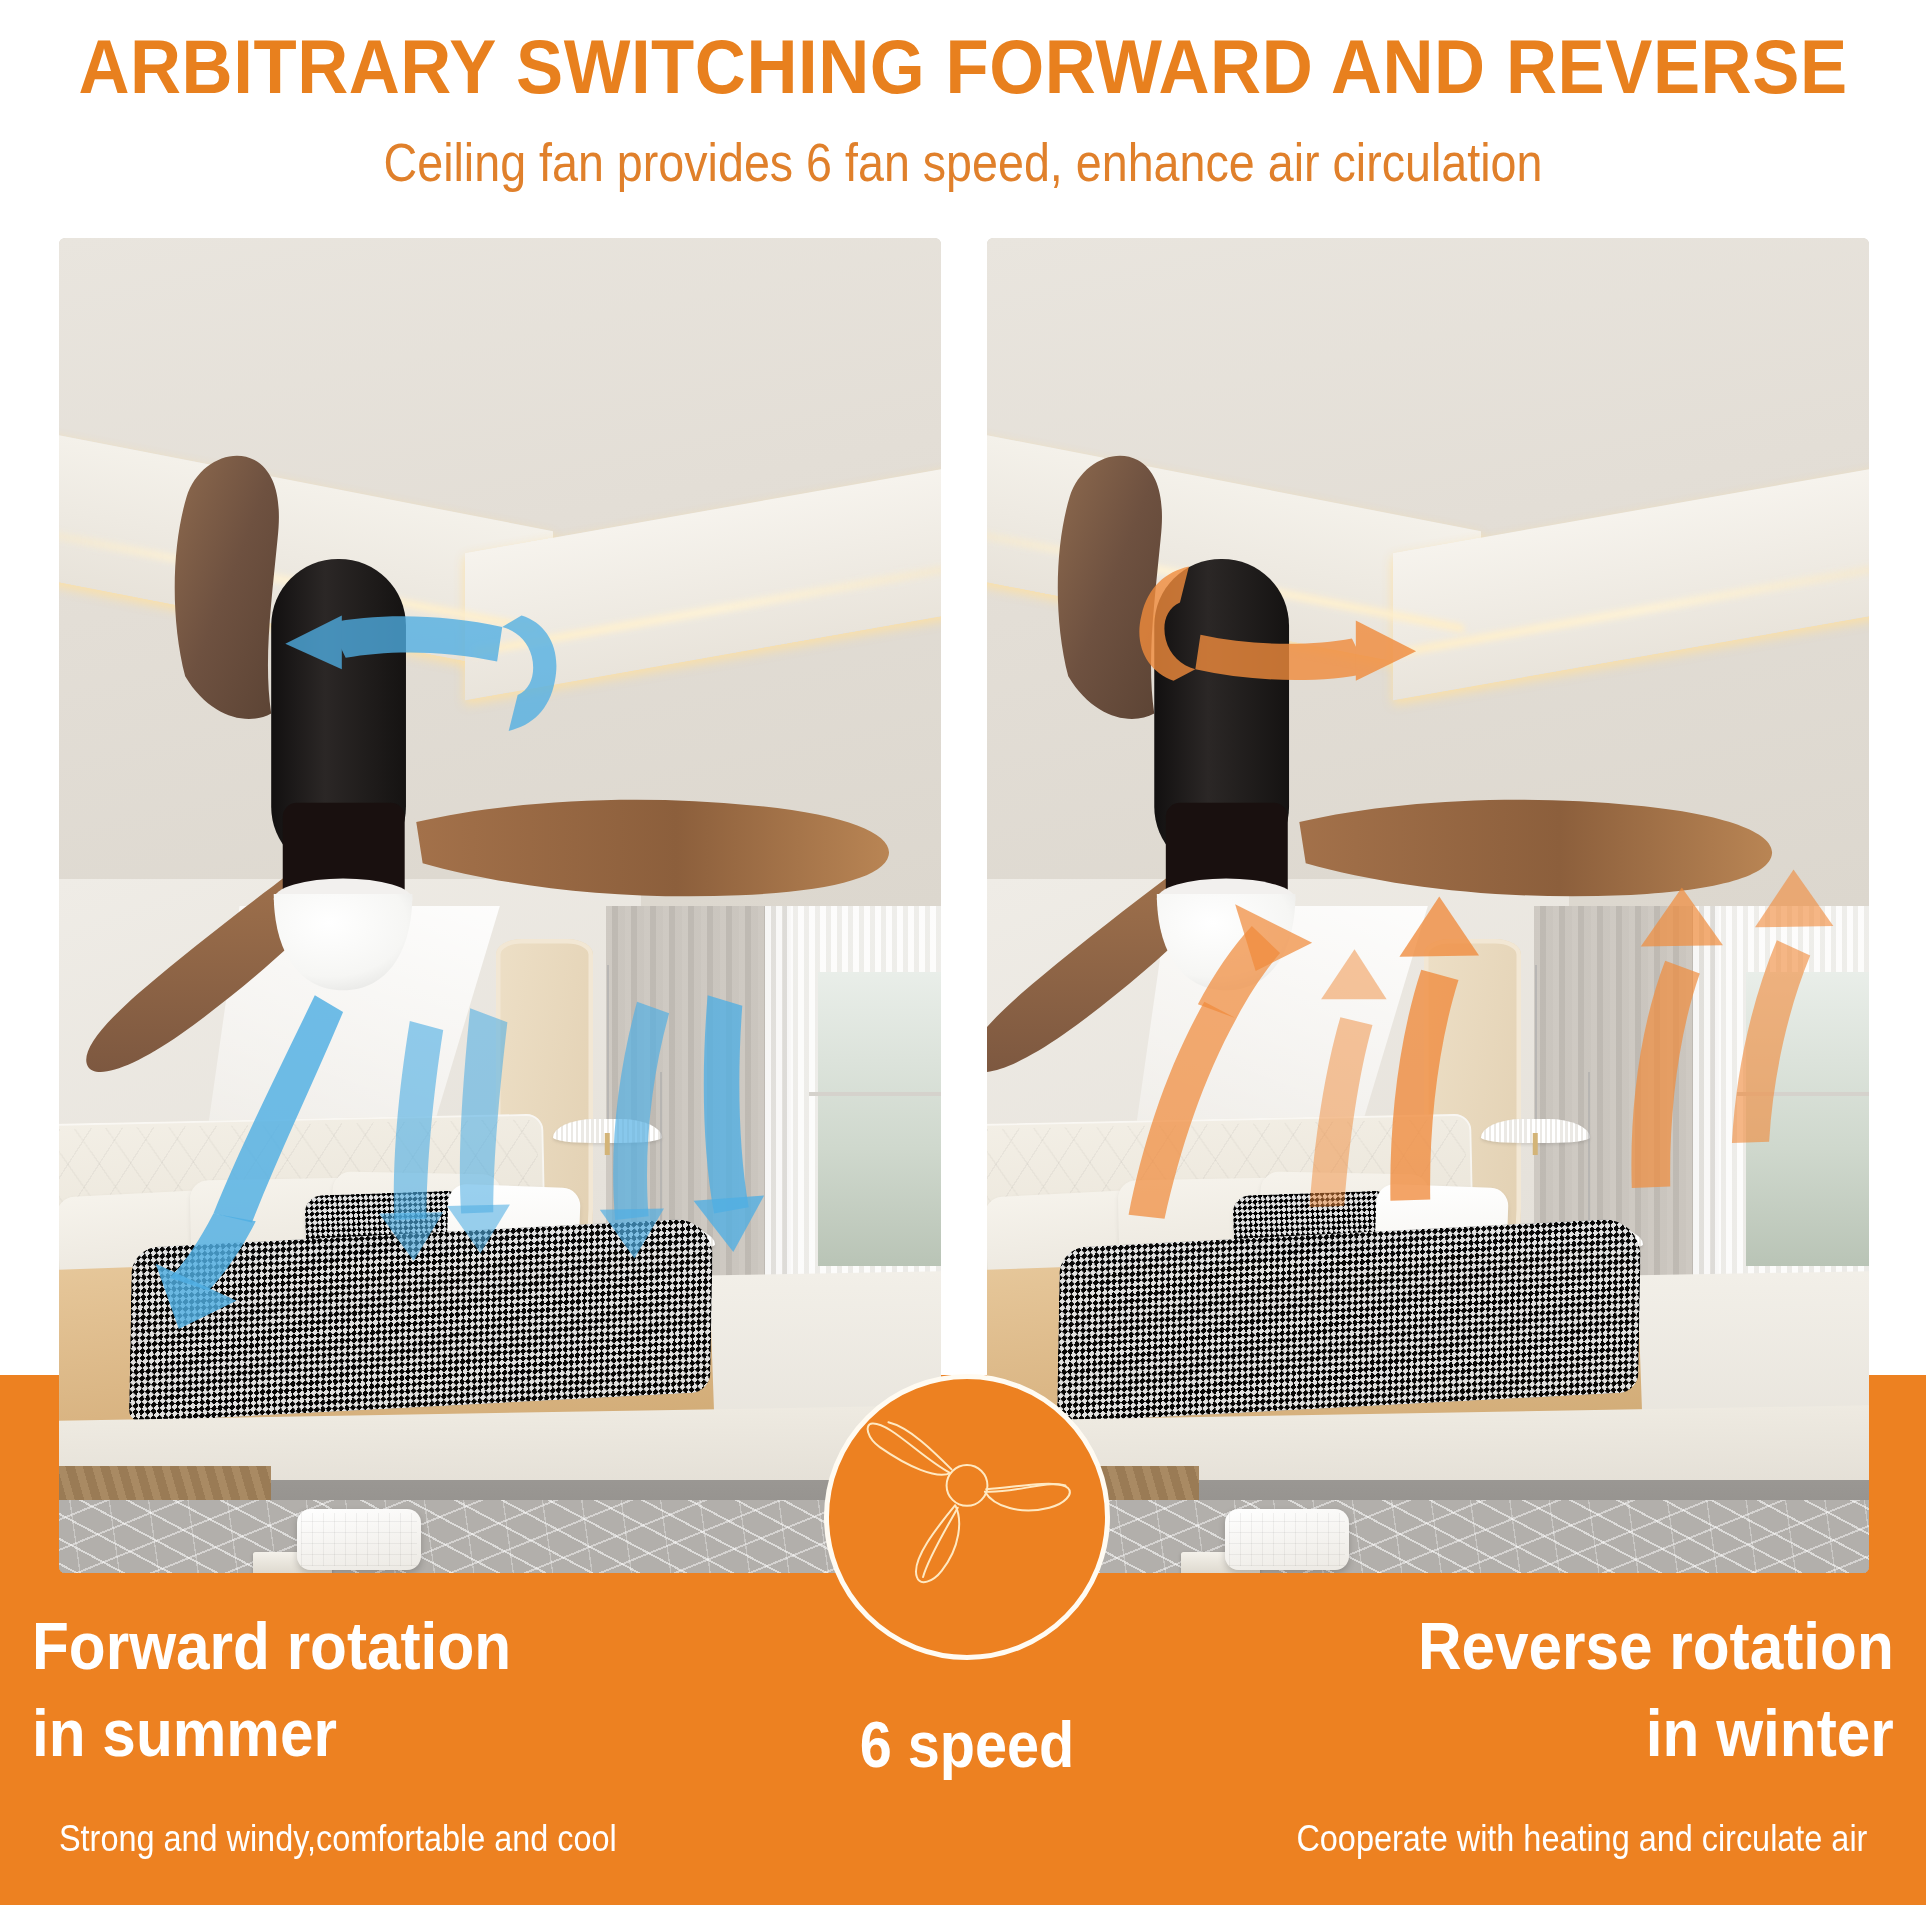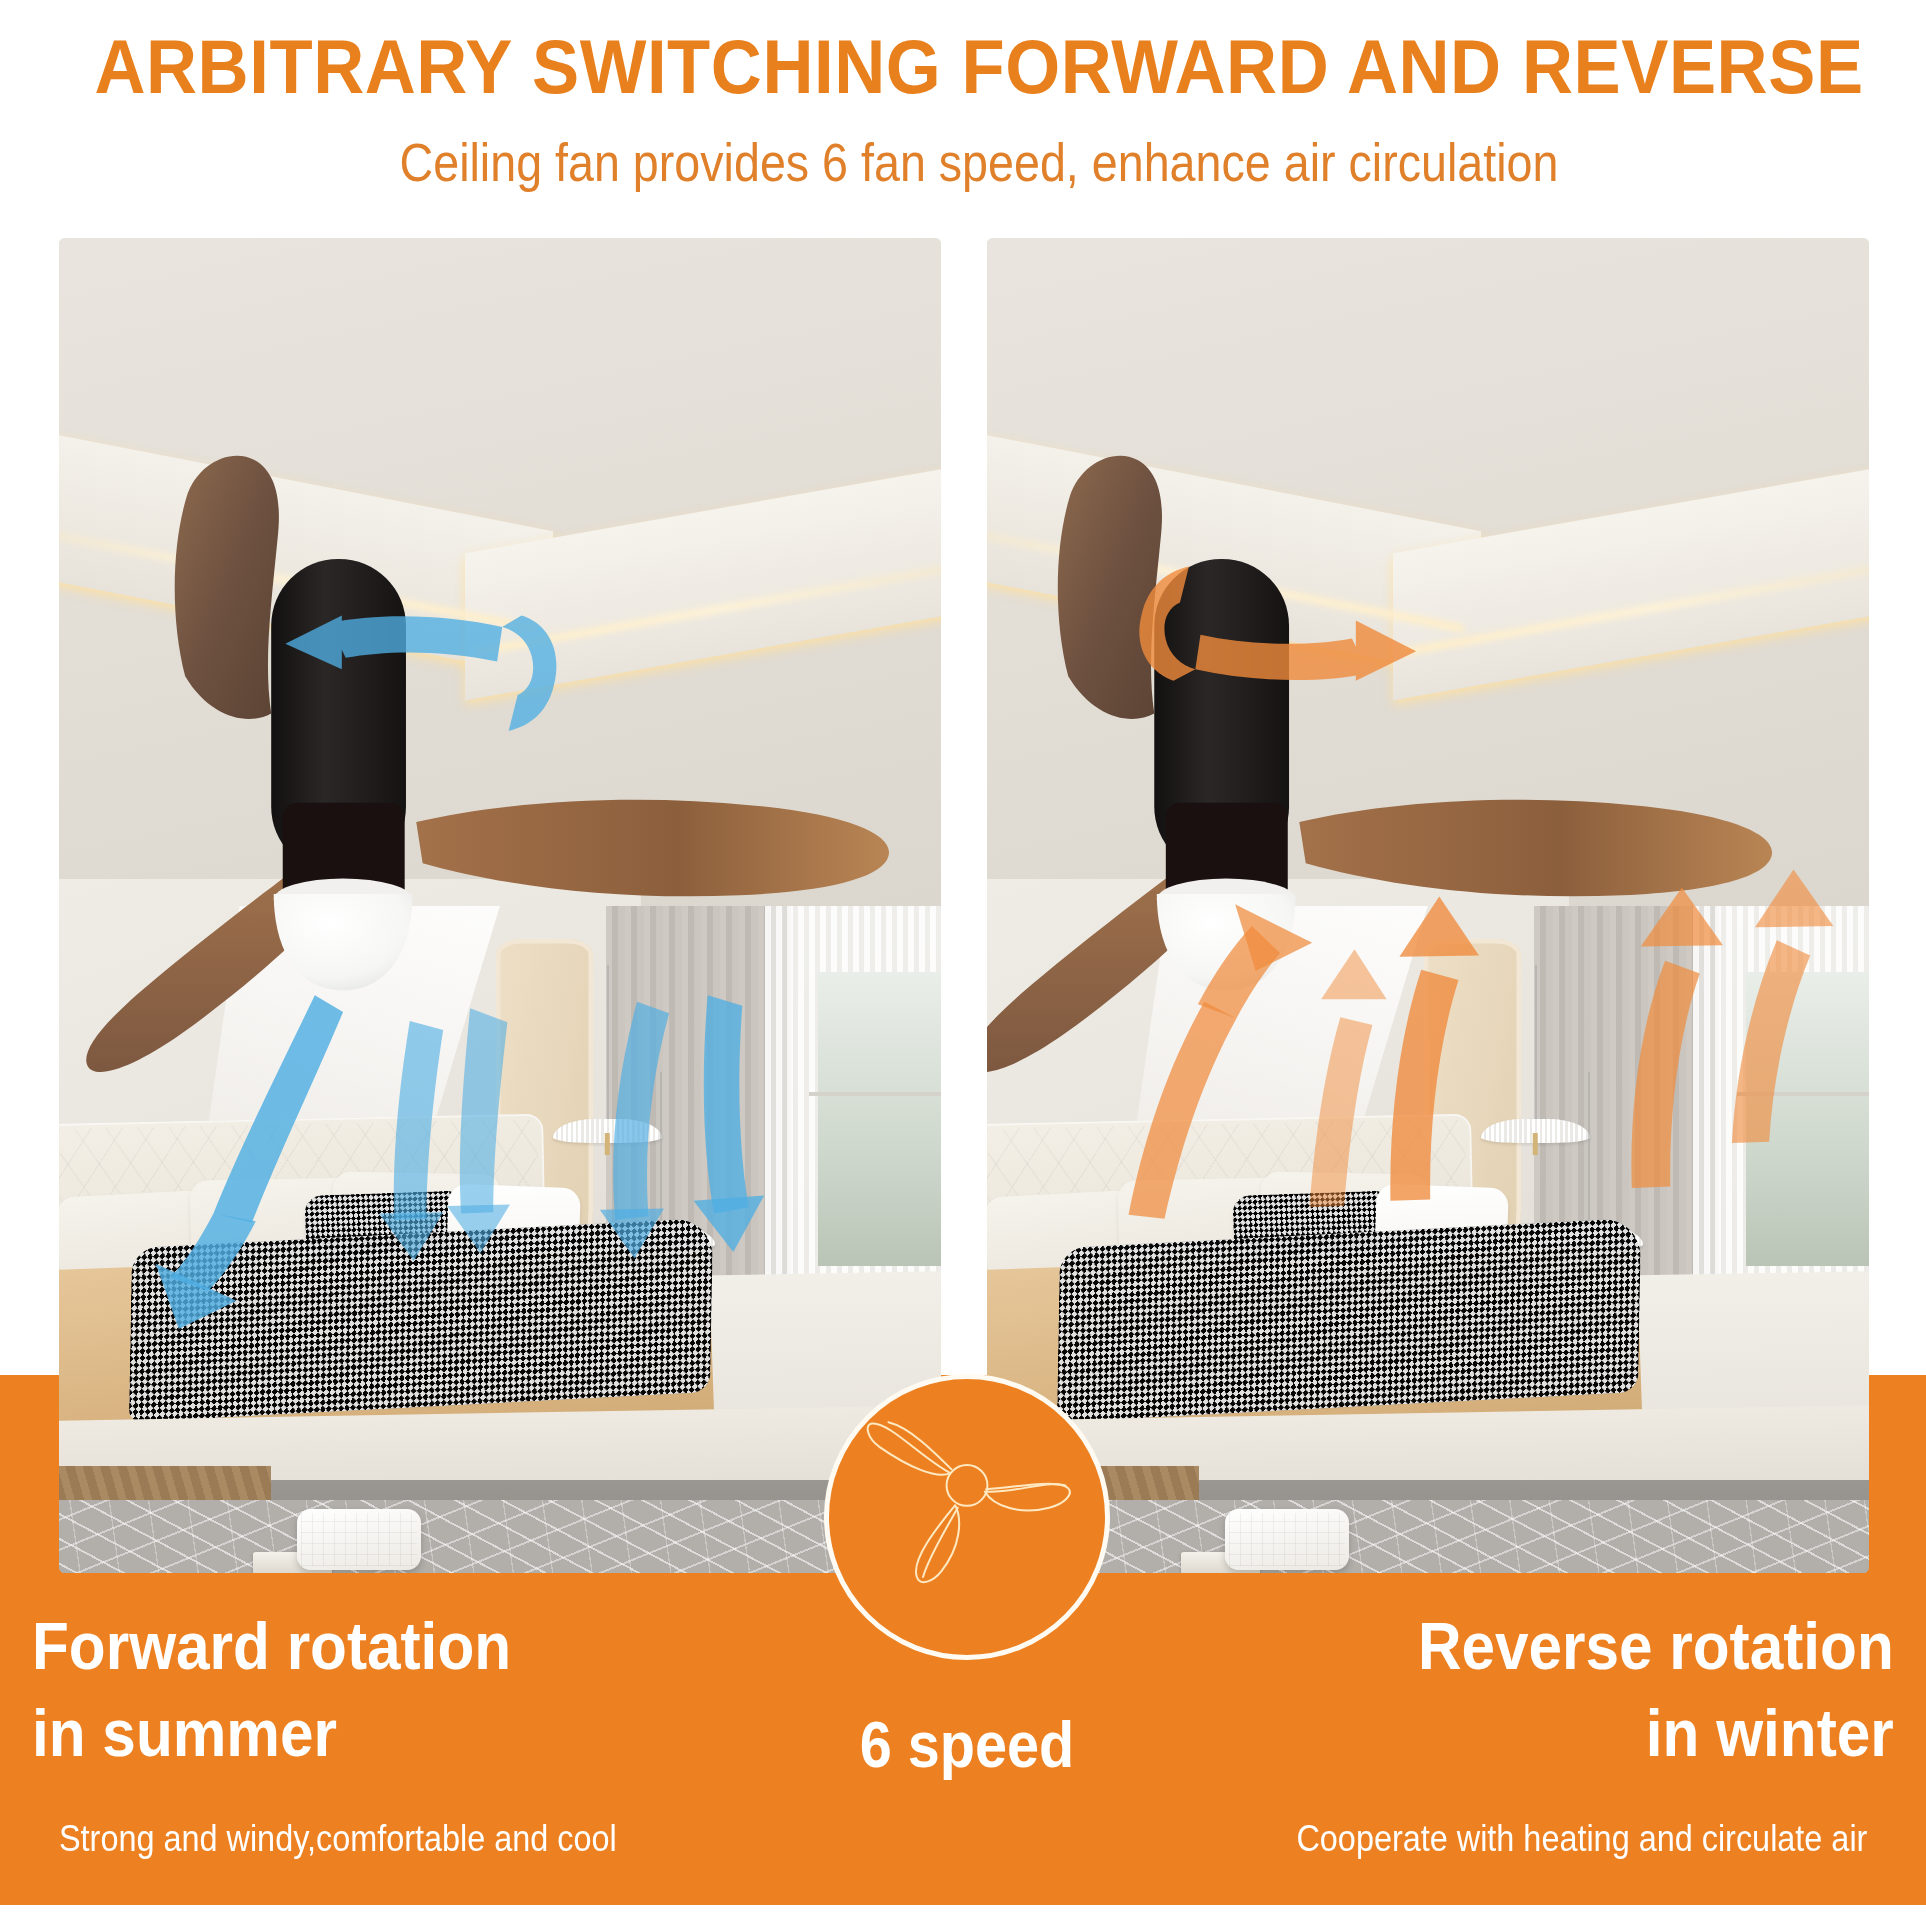--- a/index.html
+++ b/index.html
@@ -5,21 +5,21 @@
   * { margin:0; padding:0; box-sizing:border-box; }
   html,body { width:1926px; height:1926px; }
   body {
     background:#ffffff;
     font-family:"Liberation Sans", sans-serif;
     position:relative;
     overflow:hidden;
   }
 
   
-  #header { position:absolute; left:16px; top:0; width:1771px; height:238px; }
+  #header { position:absolute; left:0; top:0; width:1771px; height:238px; }
   #main-title {
     position:absolute; left:0; top:27px; width:1926px;
     text-align:center;
     font-size:76px;
     font-weight:bold;
     letter-spacing:0.6px;
     color:#E8801E;
     font-family:"Liberation Sans Narrow","Liberation Sans",sans-serif;
     transform:scaleX(0.93);
     white-space:nowrap;

